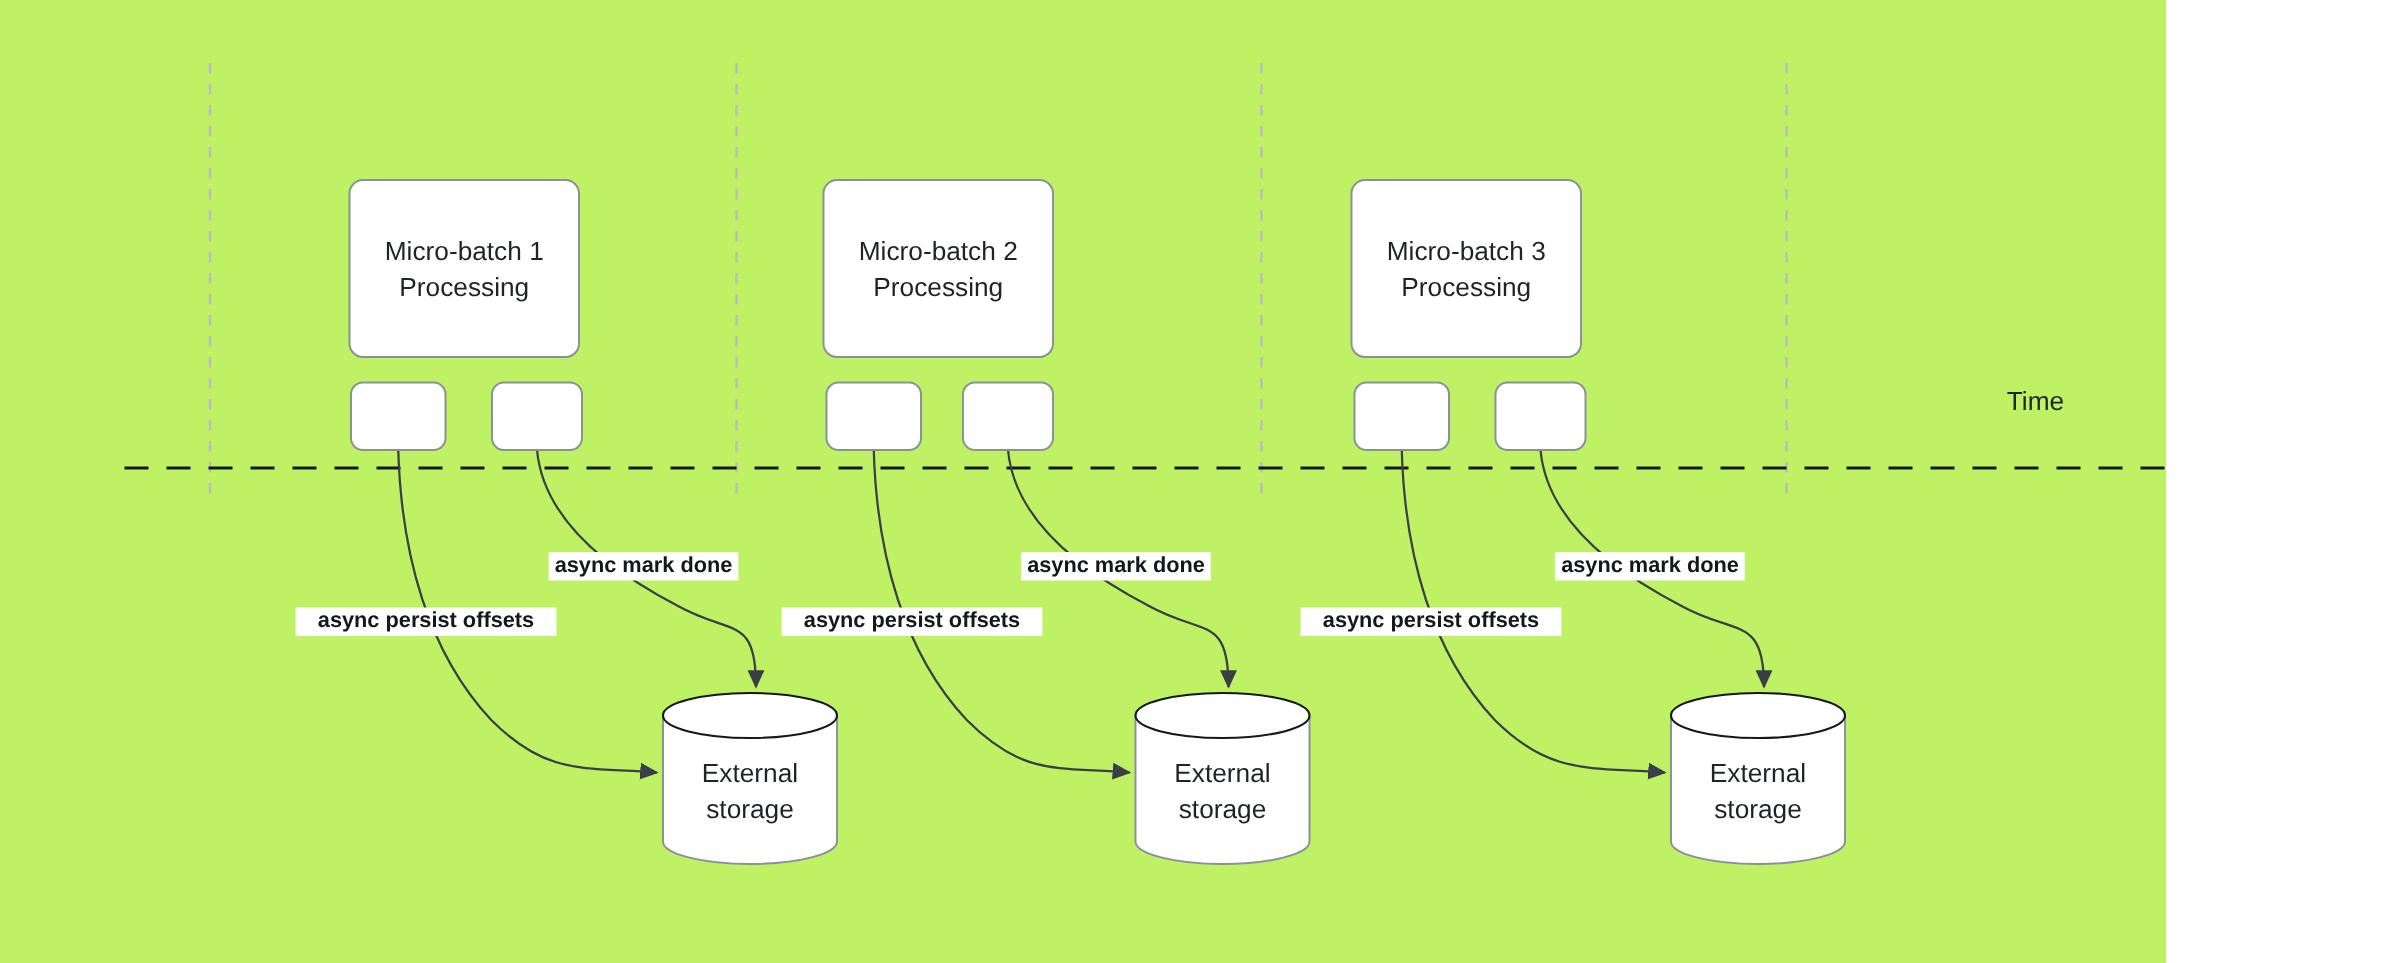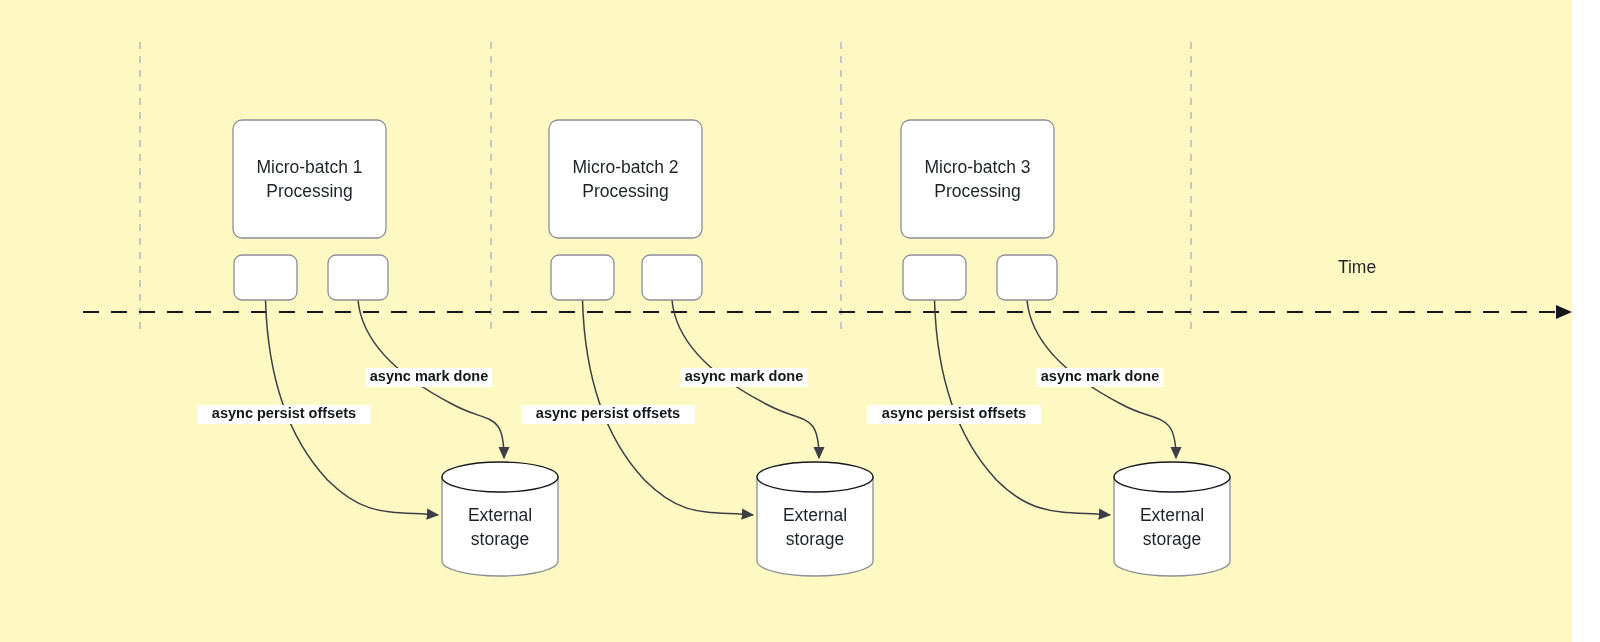--- a/index.html
+++ b/index.html
@@ -2,23 +2,23 @@
 <html><head>
 <meta charset="utf-8">
 <style>
   html, body {
     margin: 0;
     padding: 0;
     background: #ffffff;
   }
   #canvas {
     position: relative;
-    width: 1572px;
+    width: 1444px;
     height: 642px;
-    background: #fef9c3;
+    background: #bef264;
     overflow: hidden;
     font-family: "Liberation Sans", sans-serif;
   }
   #diagram-svg {
     position: absolute;
     left: 0;
     top: 0;
     width: 1600px;
     height: 642px;
   }

